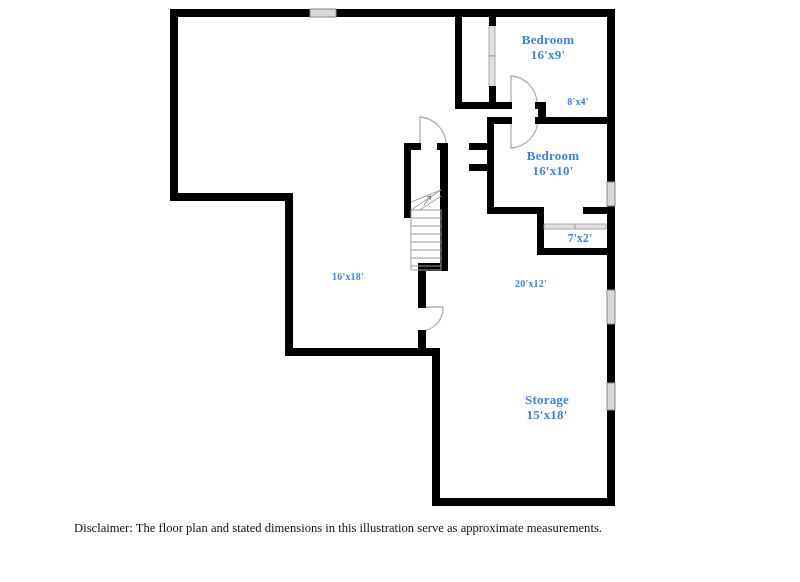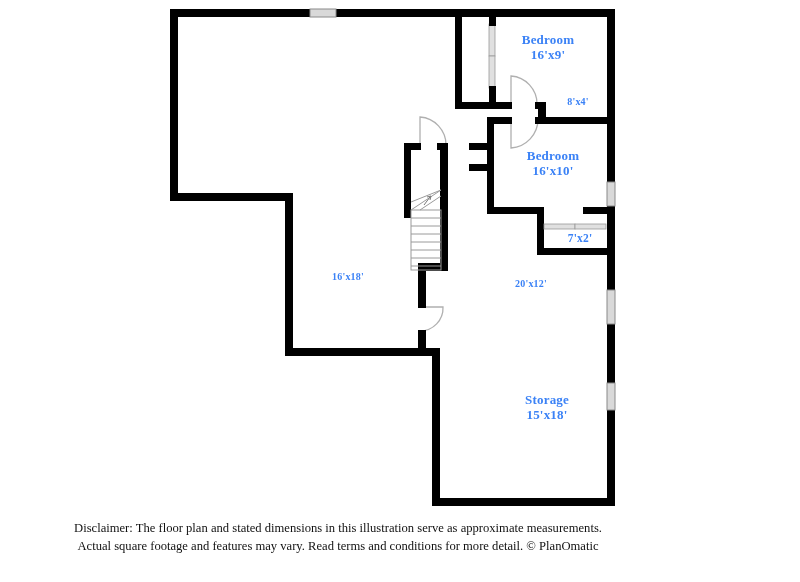--- a/index.html
+++ b/index.html
@@ -227,16 +227,15 @@
     <span class="ln">20'x12'</span>
   </div>
 
   <div class="room-label label-lg" style="left:539px; top:408px;margin-left:8px;">
     <span class="ln">Storage</span>
     <span class="ln">15'x18'</span>
   </div>
 
   <div id="disclaimer">
     <span class="dline">Disclaimer: The floor plan and stated dimensions in this illustration serve as approximate measurements.</span>
-    <span class="dline">Actual square footage and features may vary. Read terms and conditions for more detail. © PlanOmatic</span>
   </div>
 
 </div>
 
 </body></html>

